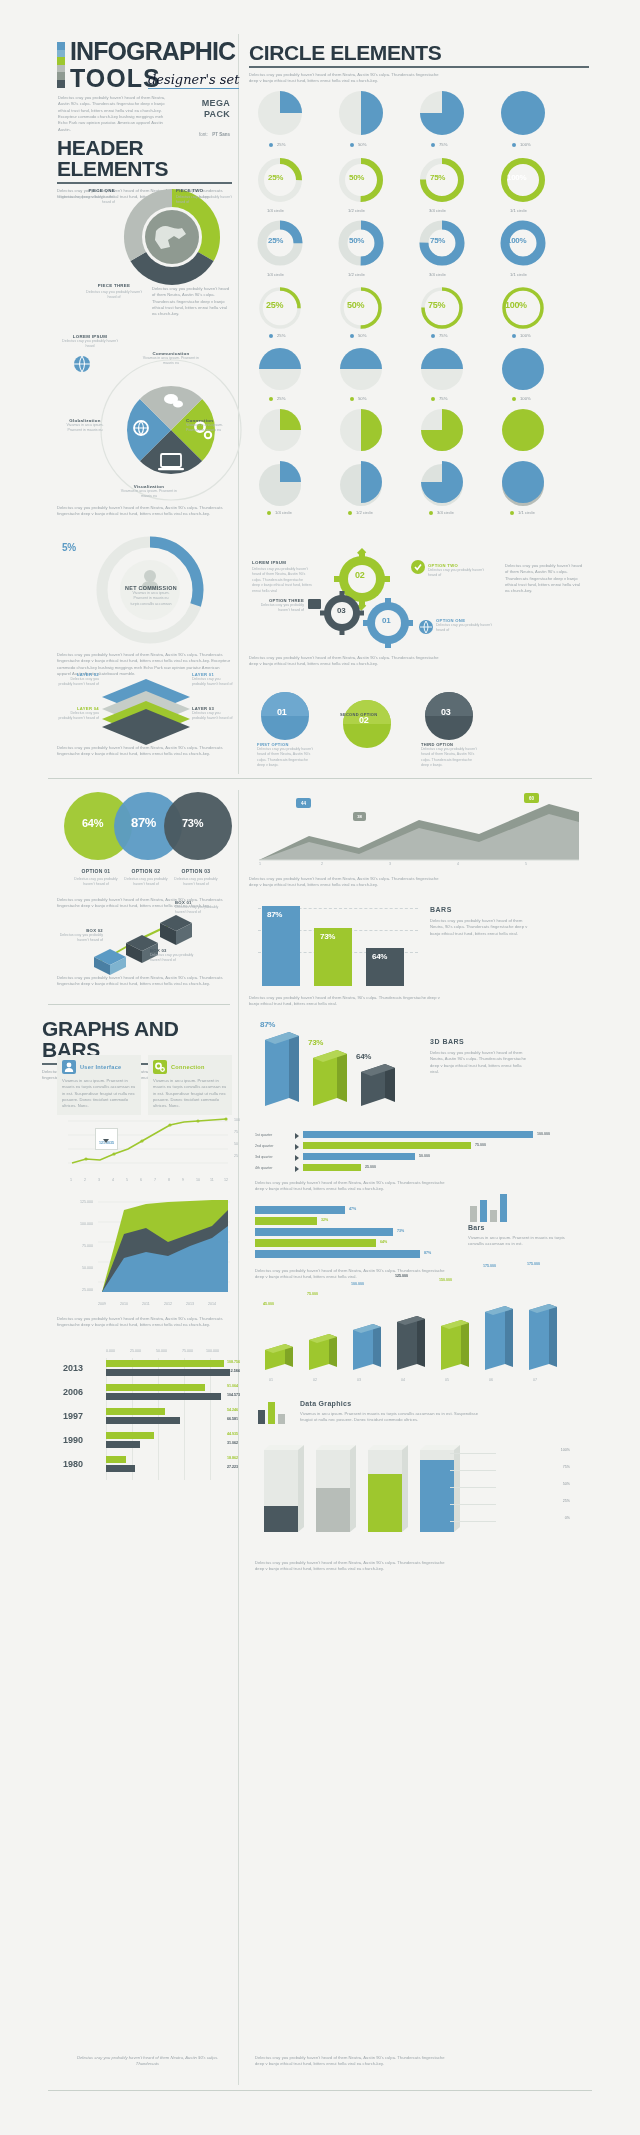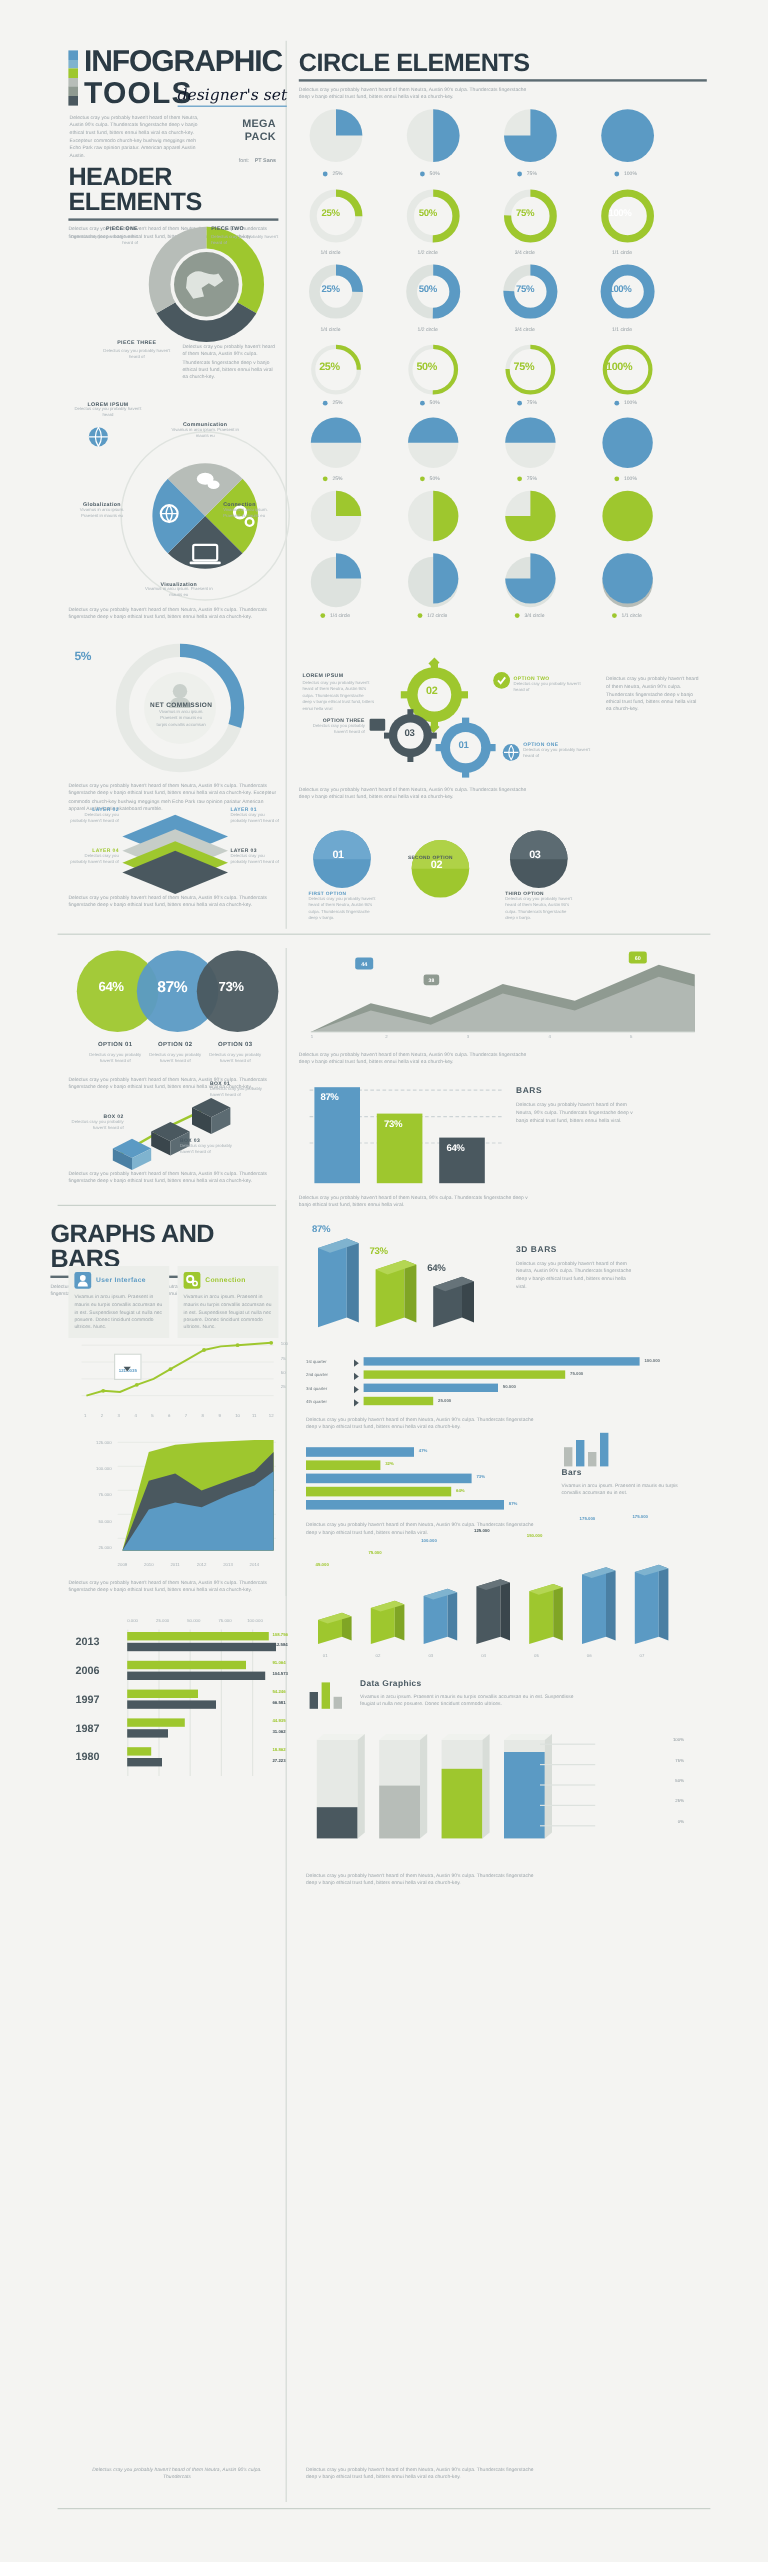--- a/index.html
+++ b/index.html
@@ -934,21 +934,21 @@
 
     <div style="position:relative; height:24px;">
       <span class="yearlbl" style="left:6px; top:3px;">1997</span>
       <div class="bar" style="left:49px; top:0; width:59px; height:7px; background:#9ec72e;"></div>
       <span class="val-lbl" style="left:170px; top:0; color:#9ec72e;">54.246</span>
       <div class="bar" style="left:49px; top:9px; width:74px; height:7px; background:#4a585f;"></div>
       <span class="val-lbl" style="left:170px; top:9px; color:#4a585f;">66.581</span>
     </div>
 
     <div style="position:relative; height:24px;">
-      <span class="yearlbl" style="left:6px; top:3px;">1987</span>
+      <span class="yearlbl" style="left:6px; top:3px;">1990</span>
       <div class="bar" style="left:49px; top:0; width:48px; height:7px; background:#9ec72e;"></div>
       <span class="val-lbl" style="left:170px; top:0; color:#9ec72e;">44.935</span>
       <div class="bar" style="left:49px; top:9px; width:34px; height:7px; background:#4a585f;"></div>
       <span class="val-lbl" style="left:170px; top:9px; color:#4a585f;">31.062</span>
     </div>
 
     <div style="position:relative; height:24px;">
       <span class="yearlbl" style="left:6px; top:3px;">1980</span>
       <div class="bar" style="left:49px; top:0; width:20px; height:7px; background:#9ec72e;"></div>
       <span class="val-lbl" style="left:170px; top:0; color:#9ec72e;">18.862</span>

